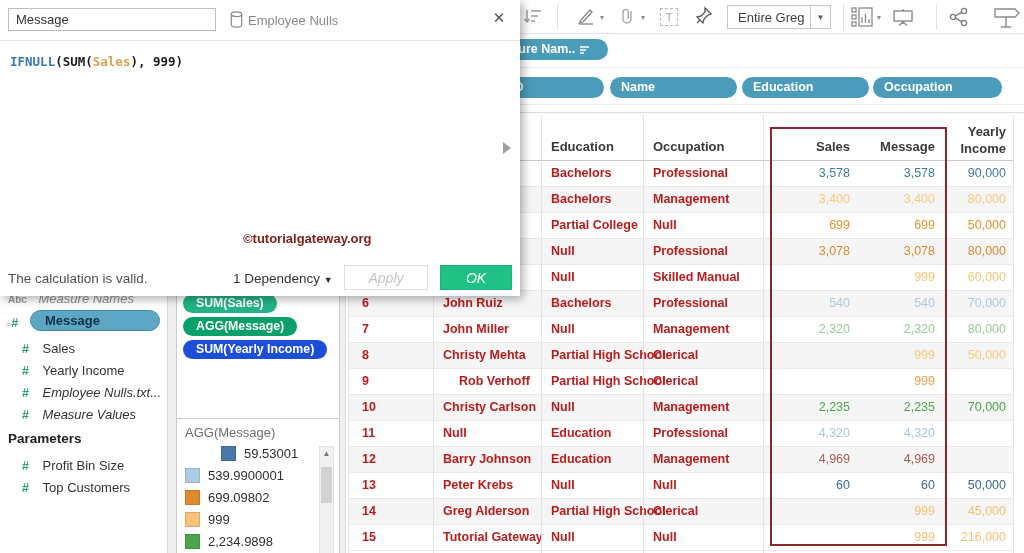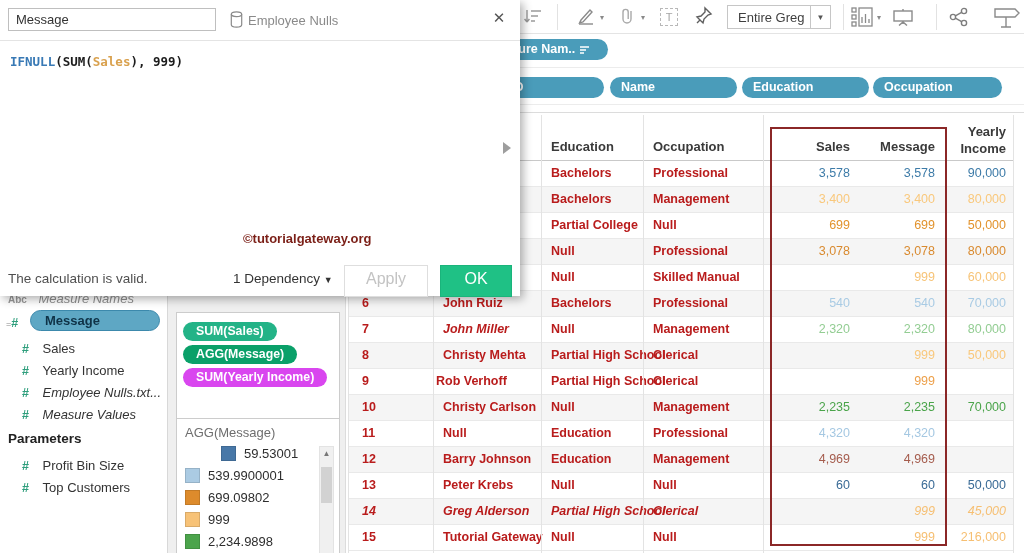--- a/index.html
+++ b/index.html
@@ -72,22 +72,22 @@
     font-size:15px; text-align:center; line-height:22px; cursor:pointer; }
   .dlg-hr { position:absolute; left:0; top:40px; width:520px; height:1px; background:#e4e4e4; }
   .formula { position:absolute; left:10px; top:54px; font-family:"DejaVu Sans Mono", monospace;
     font-size:12.5px; font-weight:bold; white-space:pre; }
   .expand-arr { position:absolute; left:503px; top:142px; width:0; height:0;
     border-top:6px solid transparent; border-bottom:6px solid transparent;
     border-left:8px solid #9e9e9e; }
   .wmark { position:absolute; left:243px; top:231px; font-size:13px; font-weight:bold; color:#7b1f17; }
   .dlg-status { position:absolute; left:8px; top:271px; font-size:13.5px; color:#4f4f4f; }
   .dlg-dep { position:absolute; left:233px; top:271px; font-size:13.5px; color:#333; }
-  .btn { position:absolute; top:265px; height:32px; font-size:16px; text-align:center;
-    line-height:25px; cursor:pointer; }
+  .btn { position:absolute; top:265px; height:25px; font-size:14px; text-align:center;
+    line-height:25px; cursor:pointer;font-style:italic; }
   .btn-apply { left:344px; width:84px; background:#fff; border:1px solid #dedede; color:#c3c3c3; }
   .btn-ok { left:440px; width:72px; background:#1fc185; color:#fff; border:1px solid #1ab47b; }
   svg { display:block; }
 </style>
 </head>
 <body>
 
 <div id="app">
 
   <div class="toolbar">
@@ -247,39 +247,39 @@
           <span class="c dimcell" style="left: 14px; width: 40px;">6</span>
           <span class="c dimcell" style="left: 95px;">John Ruiz</span>
           <span class="c dimcell" style="left: 203px;">Bachelors</span>
           <span class="c dimcell" style="left: 305px;">Professional</span>
           <span class="c valcell" style="left: 415px; width: 87px; color: rgb(169, 203, 228);">540</span>
           <span class="c valcell" style="left: 515px; width: 72px; color: rgb(169, 203, 228);">540</span>
           <span class="c valcell" style="left: 592px; width: 66px; color: rgb(169, 203, 228);">70,000</span>
         </div>
         <div class="trow" style="top: 317px;">
           <span class="c dimcell" style="left: 14px; width: 40px;">7</span>
-          <span class="c dimcell" style="left: 95px; font-style: italic;">John Miller</span>
+          <span class="c dimcell" style="left: 95px;">John Miller</span>
           <span class="c dimcell" style="left: 203px;">Null</span>
           <span class="c dimcell" style="left: 305px;">Management</span>
           <span class="c valcell" style="left: 415px; width: 87px; color: rgb(147, 205, 147);">2,320</span>
           <span class="c valcell" style="left: 515px; width: 72px; color: rgb(147, 205, 147);">2,320</span>
           <span class="c valcell" style="left: 592px; width: 66px; color: rgb(147, 205, 147);">80,000</span>
         </div>
         <div class="trow band" style="top: 343px;">
           <span class="c dimcell" style="left: 14px; width: 40px;">8</span>
           <span class="c dimcell" style="left: 95px;">Christy Mehta</span>
           <span class="c dimcell" style="left: 203px;">Partial High School</span>
           <span class="c dimcell" style="left: 305px;">Clerical</span>
           <span class="c valcell" style="left: 415px; width: 87px; color: rgb(249, 200, 124);"></span>
           <span class="c valcell" style="left: 515px; width: 72px; color: rgb(249, 200, 124);">999</span>
           <span class="c valcell" style="left: 592px; width: 66px; color: rgb(249, 200, 124);">50,000</span>
         </div>
         <div class="trow" style="top: 369px;">
           <span class="c dimcell" style="left: 14px; width: 40px;">9</span>
-          <span class="c dimcell" style="left: 88px;">Rob Verhoff</span>
+          <span class="c dimcell" style="left: 111px;">Rob Verhoff</span>
           <span class="c dimcell" style="left: 203px;">Partial High School</span>
           <span class="c dimcell" style="left: 305px;">Clerical</span>
           <span class="c valcell" style="left: 415px; width: 87px; color: rgb(237, 160, 74);"></span>
           <span class="c valcell" style="left: 515px; width: 72px; color: rgb(237, 160, 74);">999</span>
           <span class="c valcell" style="left: 592px; width: 66px; color: rgb(237, 160, 74);"></span>
         </div>
         <div class="trow band" style="top: 395px;">
           <span class="c dimcell" style="left: 14px; width: 40px;">10</span>
           <span class="c dimcell" style="left: 95px;">Christy Carlson</span>
           <span class="c dimcell" style="left: 203px;">Null</span>
@@ -308,21 +308,21 @@
         </div>
         <div class="trow" style="top: 473px;">
           <span class="c dimcell" style="left: 14px; width: 40px;">13</span>
           <span class="c dimcell" style="left: 95px;">Peter Krebs</span>
           <span class="c dimcell" style="left: 203px;">Null</span>
           <span class="c dimcell" style="left: 305px;">Null</span>
           <span class="c valcell" style="left: 415px; width: 87px; color: rgb(58, 107, 150);">60</span>
           <span class="c valcell" style="left: 515px; width: 72px; color: rgb(58, 107, 150);">60</span>
           <span class="c valcell" style="left: 592px; width: 66px; color: rgb(58, 107, 150);">50,000</span>
         </div>
-        <div class="trow band" style="top: 499px; font-style: italic;">
+        <div class="trow band" style="top: 499px;">
           <span class="c dimcell" style="left: 14px; width: 40px;">14</span>
           <span class="c dimcell" style="left: 95px;">Greg Alderson</span>
           <span class="c dimcell" style="left: 203px;">Partial High School</span>
           <span class="c dimcell" style="left: 305px;">Clerical</span>
           <span class="c valcell" style="left: 415px; width: 87px; color: rgb(246, 191, 114);"></span>
           <span class="c valcell" style="left: 515px; width: 72px; color: rgb(246, 191, 114);">999</span>
           <span class="c valcell" style="left: 592px; width: 66px; color: rgb(246, 191, 114);">45,000</span>
         </div>
         <div class="trow" style="top: 525px;">
           <span class="c dimcell" style="left: 14px; width: 40px;">15</span>
@@ -365,25 +365,25 @@
     <div class="sb-row" style="left:8px;top:431px;font-weight:bold;font-size:13.5px;color:#222;">Parameters</div>
     <div id="param-list">
         <div class="sb-row" style="left: 22px; top: 458px;"><span class="hash">#</span>
     <span style="margin-left:10px;">Profit Bin Size</span></div>
         <div class="sb-row" style="left: 22px; top: 480px;"><span class="hash">#</span>
     <span style="margin-left:10px;">Top Customers</span></div>
       </div>
   </div>
 
   <div class="marks">
-    <div class="card" style="top:312px;height:141px;padding:5px 0 0 6px;">
+    <div class="card" style="top:284px;height:141px;padding:5px 0 0 6px;">
       <div id="marks-pills">
           <div class="mpill" style="background: rgb(35, 179, 135);">SUM(Sales)</div>
           <div class="mpill" style="background: rgb(10, 160, 105);">AGG(Message)</div>
-          <div class="mpill" style="background: #d946ef;">SUM(Yearly Income)</div>
+          <div class="mpill" style="background: #1d4ed8;">SUM(Yearly Income)</div>
         </div>
     </div>
     <div class="card" style="top:418px;height:200px;">
       <div style="position:absolute;left:8px;top:6px;font-size:13px;color:#6e6e6e;">AGG(Message)</div>
       <div id="legend-items">
           <div class="leg-item" style="top: 27px; padding-left: 36px;">
             <span class="leg-sw" style="background: rgb(72, 120, 168);"></span>
     <span class="leg-lb">59.53001</span>
           </div>
           <div class="leg-item" style="top: 49px;">

